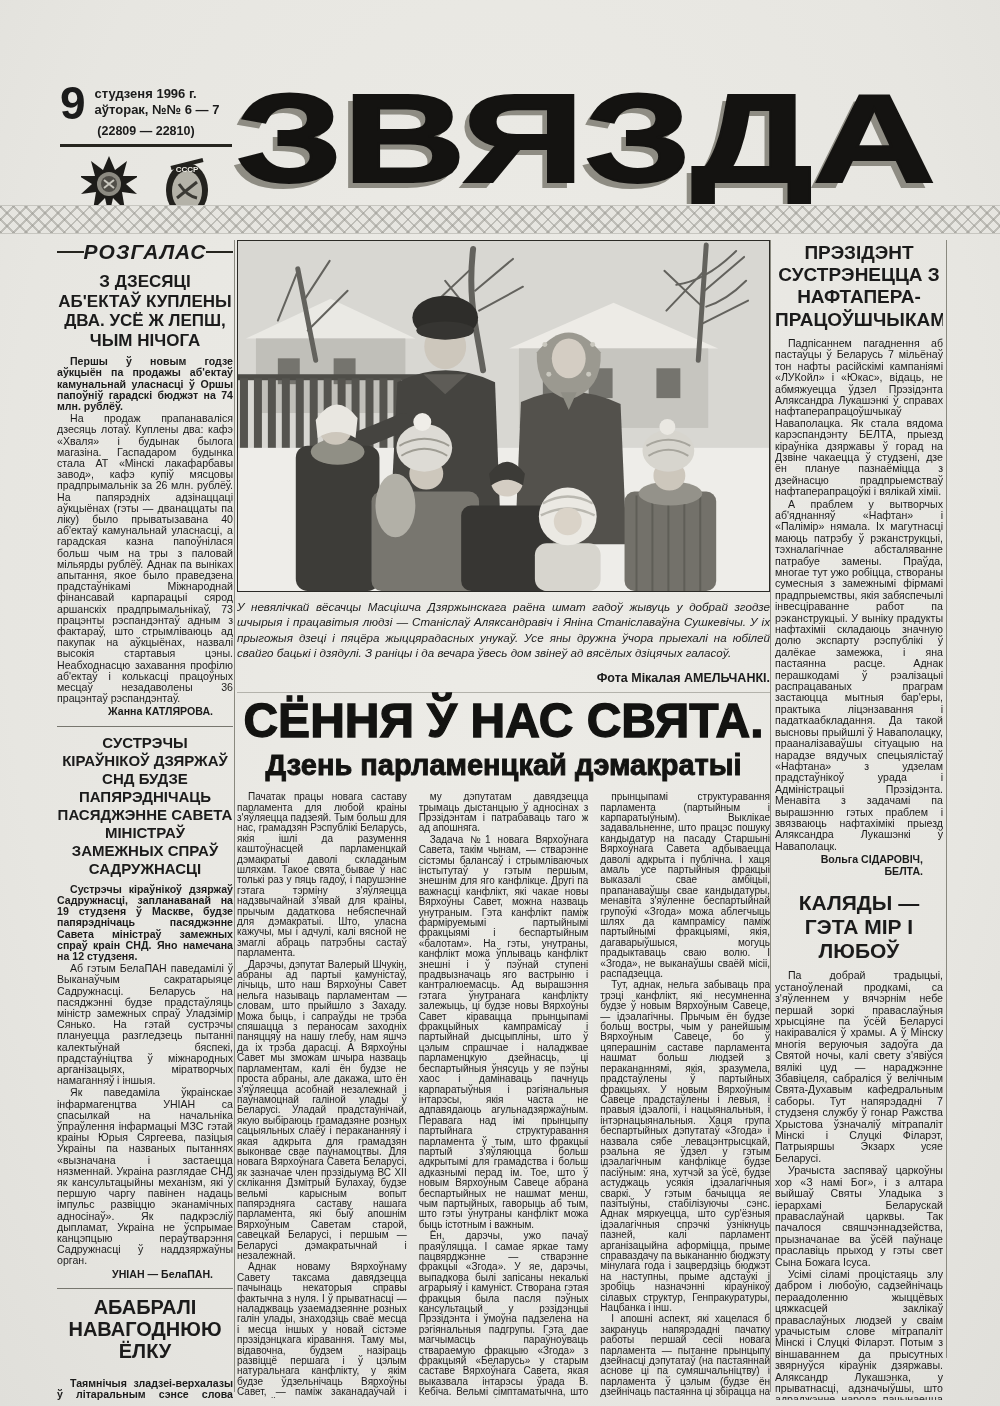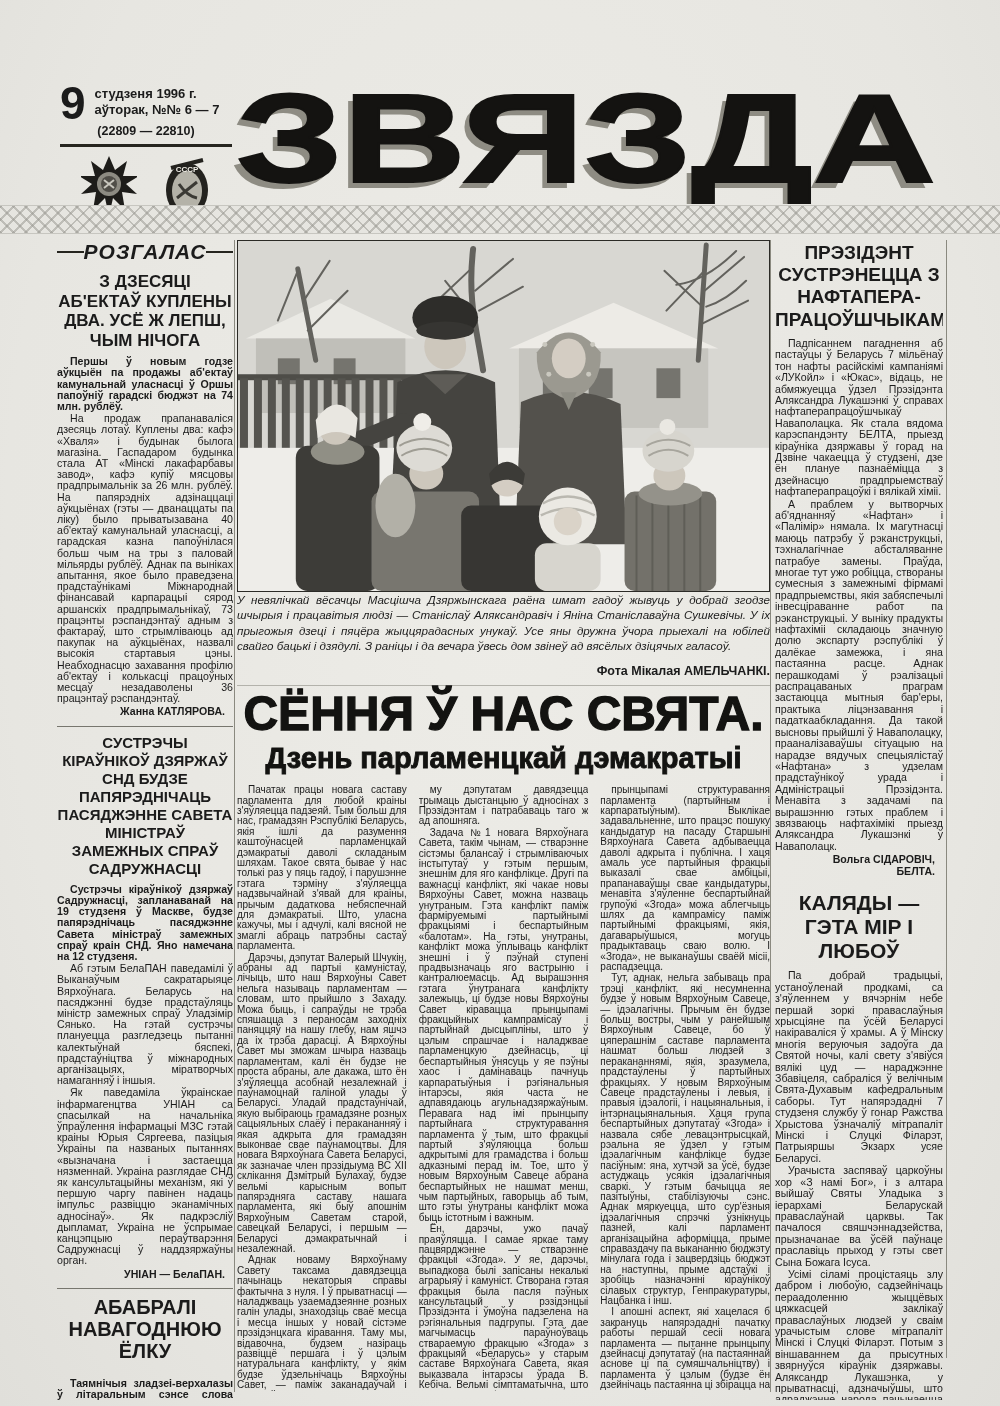--- a/index.html
+++ b/index.html
@@ -31,36 +31,36 @@
     border-top:1px solid #c7c6c0;border-bottom:1px solid #c7c6c0;}
   
   .vr{position:absolute;width:1px;background:#8a897f;}
   .vr1{left:234px;top:240px;height:1152px;}
   .vr2{left:770px;top:240px;height:1152px;}
   .vr3{left:946px;top:240px;height:1118px;}
   
   .para{margin:0 0 1px 0;text-indent:13px;text-align:justify;}
   .para.lead{font-weight:bold;}
   .para.cont{text-indent:0;}
-  .para.sign{font-weight:bold;text-align:right;text-indent:0;padding-right:8px;margin-top:2px;white-space:pre-line;}
+  .para.sign{font-weight:bold;text-align:right;text-indent:0;padding-right:20px;margin-top:2px;white-space:pre-line;}
   
   .leftcol{position:absolute;left:57px;top:240px;width:176px;height:1160px;overflow:hidden;}
   .sec{display:flex;align-items:center;margin-bottom:8px;}
   .sec .ln{flex:1;border-top:2px solid #26251f;}
   .sec .t{font-style:italic;font-weight:bold;font-size:21px;letter-spacing:1px;}
   .leftcol article{font-size:10.6px;line-height:11.2px;}
   .h-a1{font-size:17px;line-height:1.15;font-weight:bold;text-align:center;margin:4px 0 6px;}
   .h-a2{font-size:15px;line-height:1.2;font-weight:bold;text-align:center;margin:4px 0 6px;}
   .h-a3{font-size:20px;line-height:1.1;font-weight:bold;text-align:center;margin:4px 0 16px;}
   .sep{border-top:1px solid #77766e;margin:8px 0 7px;}
   
   .mid{position:absolute;left:237px;top:240px;width:533px;}
   .photo{width:533px;height:352px;border:1.5px solid #2b2a26;background:#d7d6d1;}
   .photo svg{display:block;width:100%;height:100%;}
-  .caption{font-style:italic;font-size:11.6px;line-height:1.32;text-align:justify;}
+  .caption{margin-top:7px;font-style:italic;font-size:11.6px;line-height:1.32;text-align:justify;}
   .credit{font-weight:bold;font-size:12.5px;text-align:right;margin-top:11px;}
   .midrule{border-top:1px solid #b3b2ab;margin:7px 0 4px;}
   .headline{font-size:48px;line-height:1.02;font-weight:bold;text-align:center;letter-spacing:0;
     -webkit-text-stroke:1.3px #131311;color:#131311;}
   .subhead{font-size:29px;font-weight:bold;text-align:center;margin-top:3px;-webkit-text-stroke:.9px #131311;color:#131311;}
   .midcols{display:flex;gap:12px;margin-top:10px;height:606px;overflow:hidden;}
   .midcols .col{flex:1;font-size:10px;line-height:10.4px;overflow:hidden;}
   .midcols .para{margin-bottom:1px;text-indent:11px;}
   
   .rightcol{position:absolute;left:775px;top:240px;width:168px;height:1160px;overflow:hidden;
@@ -128,21 +128,21 @@
           <p class="para body">На продаж прапанаваліся дзесяць лотаў. Куплены два: кафэ «Хваля» і будынак былога магазіна. Гаспадаром будынка стала АТ «Мінскі лакафарбавы завод», кафэ купіў мясцовы прадпрымальнік за 26 млн. рублёў. На папярэдніх адзінаццаці аўкцыёнах (гэты — дванаццаты па ліку) было прыватызавана 40 аб'ектаў камунальнай уласнасці, а гарадская казна папоўнілася больш чым на тры з паловай мільярды рублёў. Аднак па выніках апытання, якое было праведзена прадстаўнікамі Міжнароднай фінансавай карпарацыі сярод аршанскіх прадпрымальнікаў, 73 працэнты рэспандэнтаў адным з фактараў, што стрымліваюць ад пакупак на аўкцыёнах, назвалі высокія стартавыя цэны. Неабходнасцю захавання профілю аб'ектаў і колькасці працоўных месцаў незадаволены 36 працэнтаў рэспандэнтаў.</p>
           <p class="para sign">Жанна КАТЛЯРОВА.</p>
         </div>
     </article>
     <div class="sep"></div>
 
     <article>
       <h2 class="h-a2">СУСТРЭЧЫ КІРАЎНІКОЎ ДЗЯРЖАЎ СНД БУДЗЕ ПАПЯРЭДНІЧАЦЬ ПАСЯДЖЭННЕ САВЕТА МІНІСТРАЎ ЗАМЕЖНЫХ СПРАЎ САДРУЖНАСЦІ</h2>
       <div>
           <p class="para lead">Сустрэчы кіраўнікоў дзяржаў Садружнасці, запланаванай на 19 студзеня ў Маскве, будзе папярэднічаць пасяджэнне Савета міністраў замежных спраў краін СНД. Яно намечана на 12 студзеня.</p>
-          <p class="para body">Аб гэтым БелаПАН паведамілі ў Выканаўчым сакратарыяце Вярхоўнага. Беларусь на пасяджэнні будзе прадстаўляць міністр замежных спраў Уладзімір Сянько. На гэтай сустрэчы плануецца разгледзець пытанні калектыўнай бяспекі, прадстаўніцтва ў міжнародных арганізацыях, міратворчых намаганняў і іншыя.</p>
+          <p class="para body">Аб гэтым БелаПАН паведамілі ў Выканаўчым сакратарыяце Садружнасці. Беларусь на пасяджэнні будзе прадстаўляць міністр замежных спраў Уладзімір Сянько. На гэтай сустрэчы плануецца разгледзець пытанні калектыўнай бяспекі, прадстаўніцтва ў міжнародных арганізацыях, міратворчых намаганняў і іншыя.</p>
           <p class="para body">Як паведаміла ўкраінскае інфармагенцтва УНІАН са спасылкай на начальніка ўпраўлення інфармацыі МЗС гэтай краіны Юрыя Сяргеева, пазіцыя Украіны па названых пытаннях «вызначана і застаецца нязменнай. Украіна разглядае СНД як кансультацыйны механізм, які ў першую чаргу павінен надаць імпульс развіццю эканамічных адносінаў». Як падкрэсліў дыпламат, Украіна не ўспрымае канцэпцыю пераўтварэння Садружнасці ў наддзяржаўны орган.</p>
           <p class="para sign">УНІАН — БелаПАН.</p>
         </div>
     </article>
     <div class="sep"></div>
 
     <article>
       <h2 class="h-a3">АБАБРАЛІ НАВАГОДНЮЮ ЁЛКУ</h2>
       <div>
           <p class="para lead">Таямнічыя зладзеі-верхалазы ў літаральным сэнсе слова ўкралі навагодні настрой, абрабаваўшы ўшчэнт (а лепш сказаць — да іголкі) ёлку ў райцэнтры Шуміліна на Віцебшчыне.</p>

